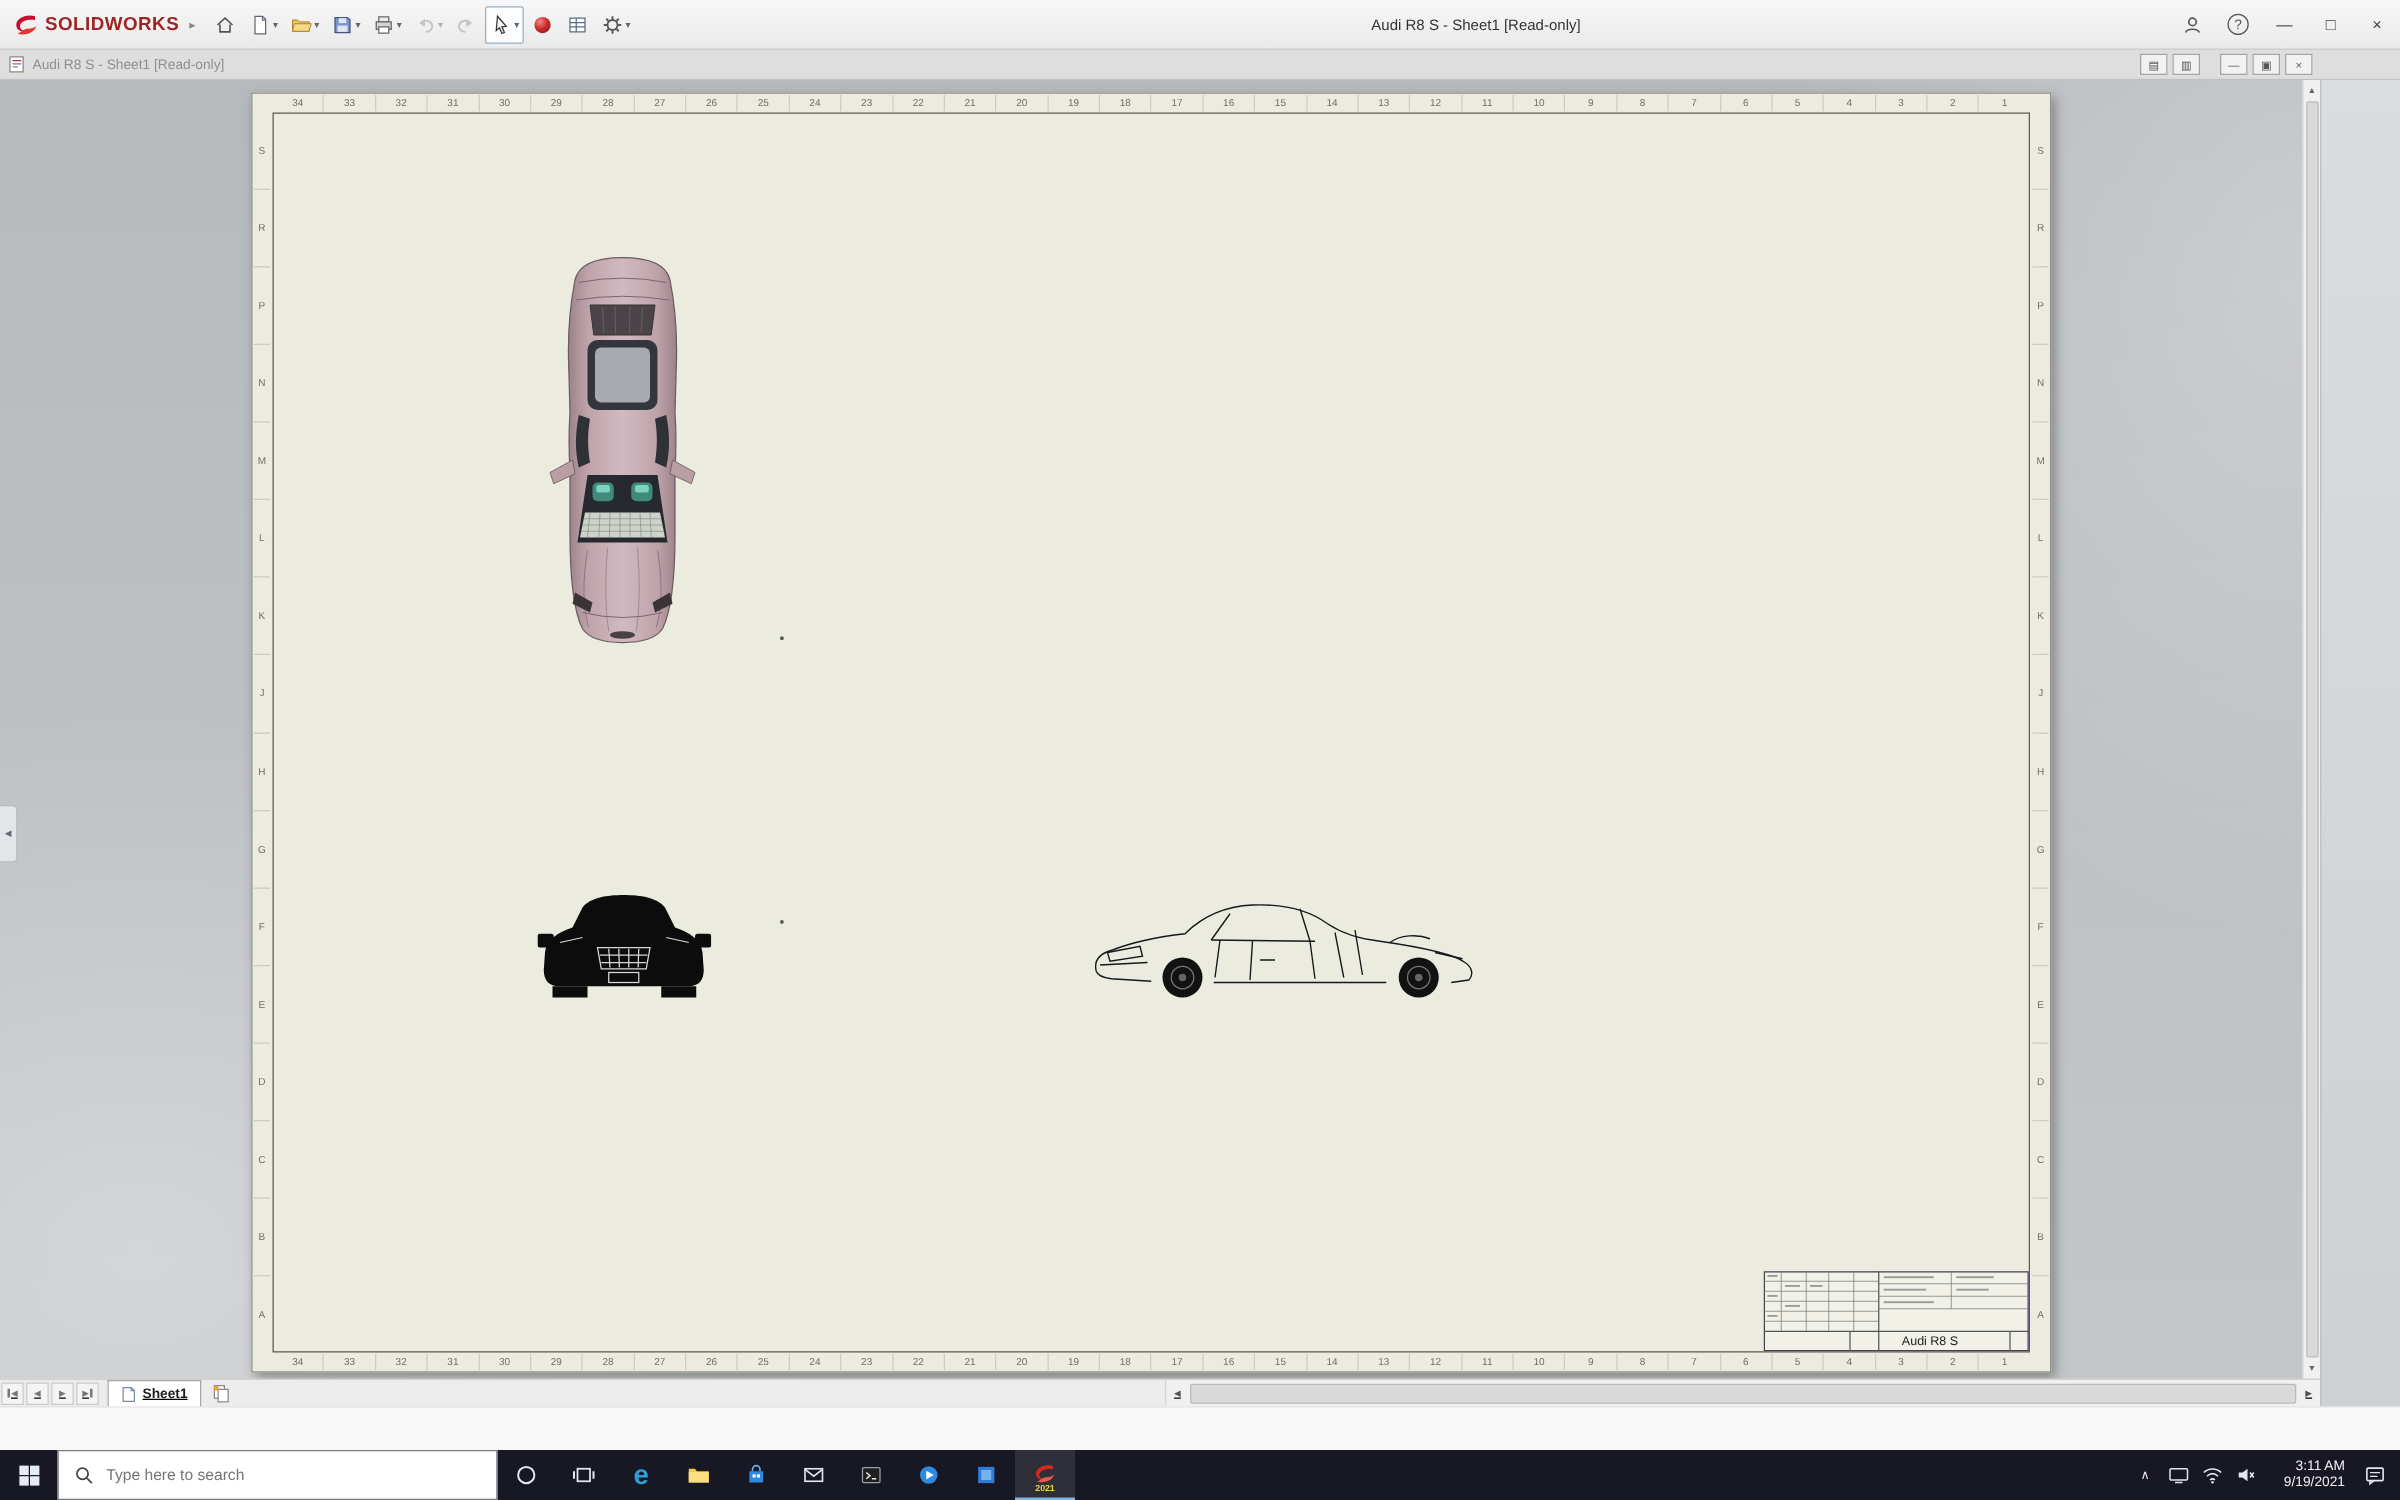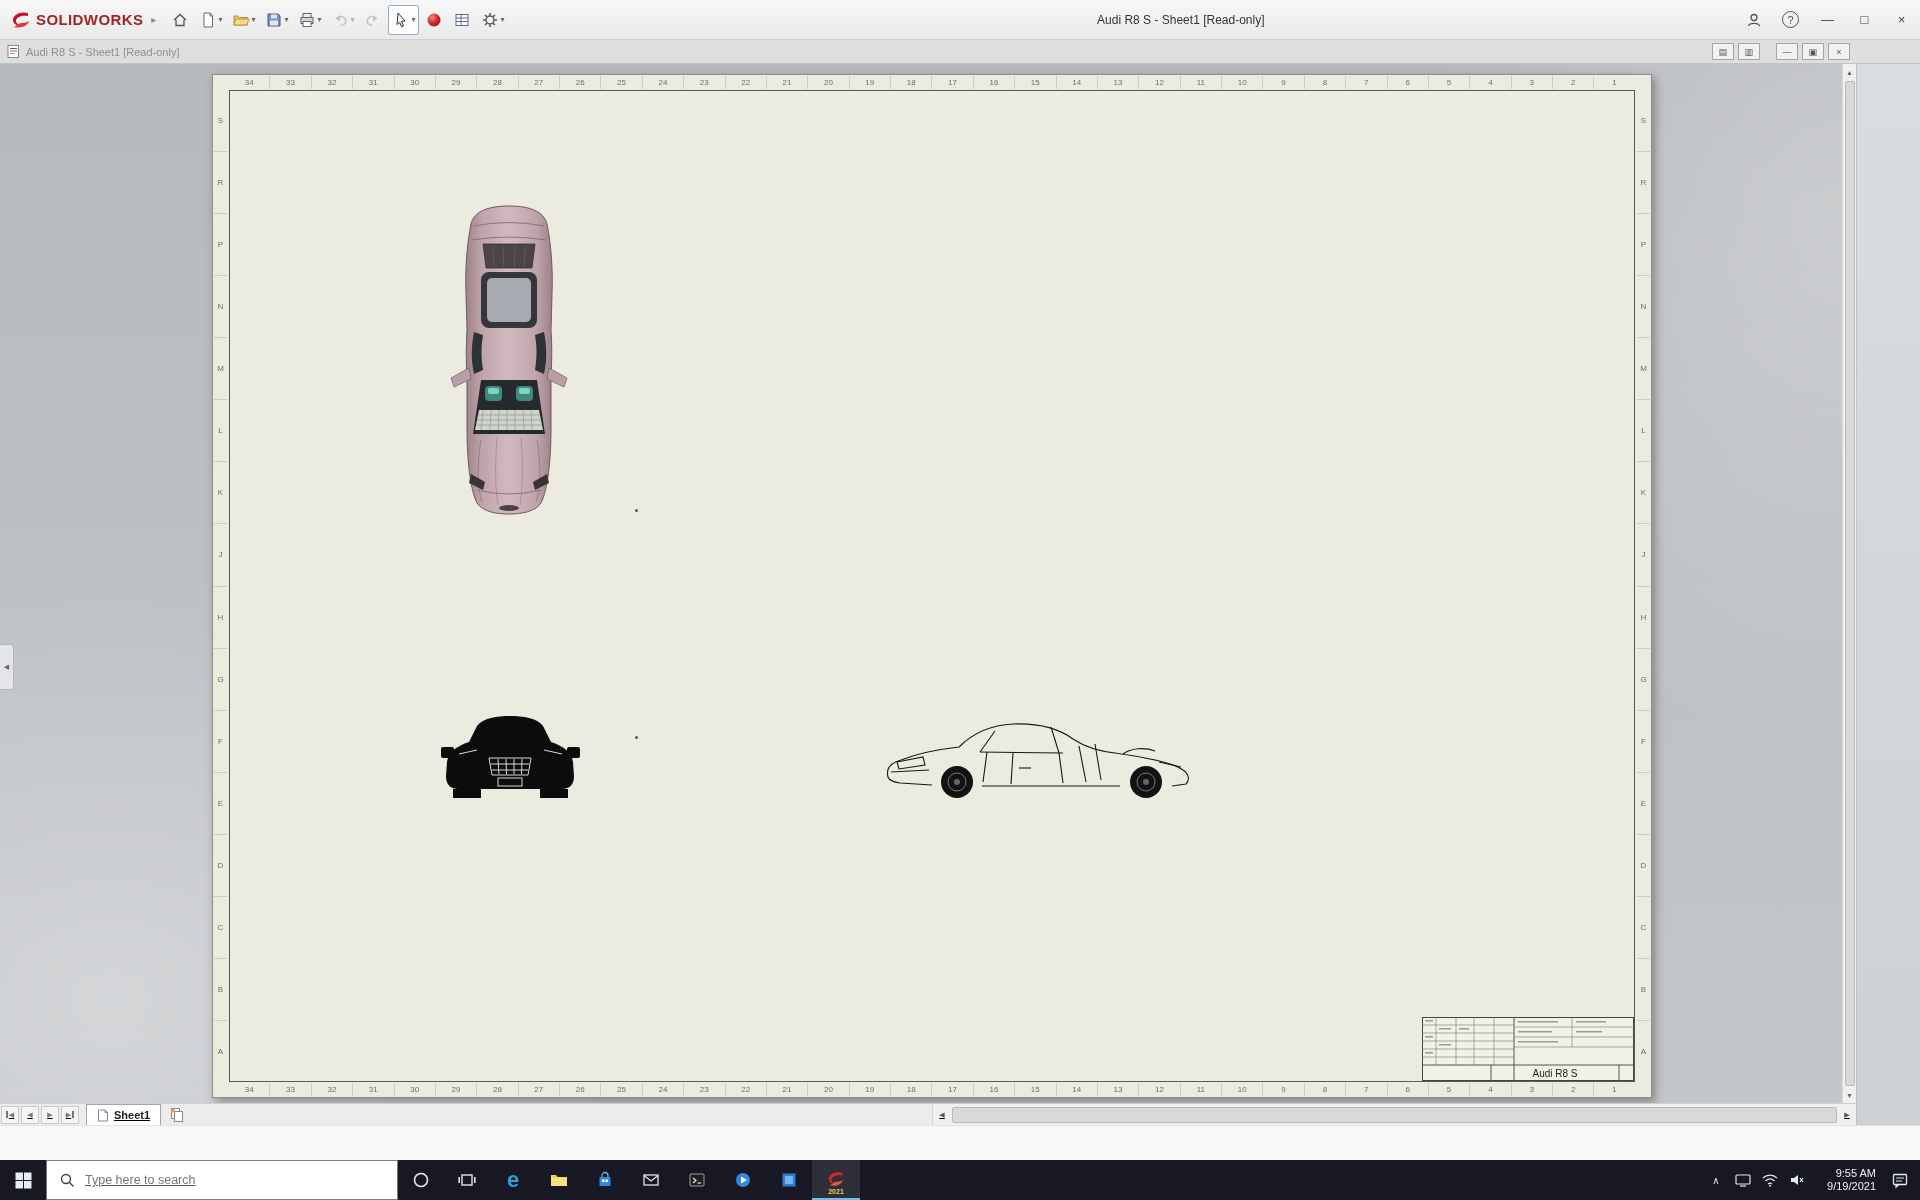--- a/index.html
+++ b/index.html
@@ -45,21 +45,21 @@
     background:linear-gradient(180deg,#dadde0,#ced1d4);border-left:1px solid #bfc2c5;}
   .fm-tab{position:absolute;left:0;top:580px;width:14px;height:46px;background:#e3e5e8;
     border:1px solid #b5b8bb;border-left:none;border-radius:0 4px 4px 0;
     display:flex;align-items:center;justify-content:center;color:#667;font-size:7px;}
   .vscroll{position:absolute;top:64px;left:1842px;width:14px;height:1039px;background:#f0f0f0;
     border-left:1px solid #d9d9d9;display:flex;flex-direction:column;align-items:center;}
   .vs-arrow{height:16px;display:flex;align-items:center;justify-content:center;font-size:7px;color:#666;}
   .vs-thumb{flex:1;width:10px;background:#d8d8d8;border:1px solid #bbb;border-radius:2px;margin:1px 0;}
 
   
-  .sheet{position:absolute;left:212px;top:10px;width:1440px;height:1024px;background:#ebebe0;
+  .sheet{position:absolute;left:201px;top:10px;width:1440px;height:1024px;background:#ebebe0;
     border:1px solid #8f8f86;box-shadow:3px 4px 9px rgba(50,50,50,.45);}
   .sheet-frame{position:absolute;left:16px;top:15px;right:16px;bottom:15px;border:1px solid #5a5a52;}
   .zone-top,.zone-bottom{position:absolute;left:16px;right:16px;height:13px;display:flex;}
   .zone-top{top:1px;} .zone-bottom{bottom:1px;}
   .zone-cell{flex:1;display:flex;align-items:center;justify-content:center;
     font-size:8px;color:#6e6e64;border-right:1px solid #ccccbf;}
   .zone-cell:last-child{border-right:none;}
   .zone-left,.zone-right{position:absolute;top:15px;bottom:15px;width:13px;display:flex;flex-direction:column;}
   .zone-left{left:1px;} .zone-right{right:1px;}
   .zone-cellv{flex:1;display:flex;align-items:center;justify-content:center;
@@ -92,21 +92,21 @@
   .statusbar{position:absolute;top:1125px;left:0;width:1920px;height:35px;background:#f8f8f8;
     border-top:1px solid #e2e2e2;}
 
   
   .taskbar{position:absolute;top:1160px;left:0;width:1920px;height:40px;background:#181824;
     display:flex;align-items:stretch;z-index:50;}
   .tb-item{width:46px;display:flex;align-items:center;justify-content:center;}
   .tb-search{width:352px;background:#fff;border:1px solid #77797c;display:flex;align-items:center;
     gap:10px;padding-left:12px;}
   .tb-search input{border:none;outline:none;font-size:12.5px;color:#555;width:280px;
-    font-family:"Liberation Sans",sans-serif;background:transparent;text-decoration:underline;}
+    font-family:"Liberation Sans",sans-serif;background:transparent;}
   .edge-e{font-size:22px;font-weight:bold;color:#2f9fd8;}
   .tb-sw{width:48px;position:relative;display:flex;align-items:center;justify-content:center;
     background:rgba(255,255,255,.10);border-bottom:2px solid #79b8e8;}
   .sw-year{position:absolute;bottom:3px;left:50%;transform:translateX(-50%);
     font-size:7px;font-weight:bold;color:#f2d54d;}
   .tray{margin-left:auto;display:flex;align-items:stretch;}
   .tray-item{display:flex;align-items:center;justify-content:center;}
   .tray-chev{width:26px;color:#e8e8e8;font-size:10px;}
   .tray-ico{width:27px;}
   .clock{width:70px;display:flex;flex-direction:column;align-items:flex-end;justify-content:center;
@@ -664,21 +664,21 @@
         </svg>
       </div>
       <div class="tray-item tray-ico">
         <svg width="18" height="18" viewBox="0 0 18 18">
           <path d="M3,7 V11 H6 L10,14 V4 L6,7 Z" fill="#e3e7ee"></path>
           <line x1="12" y1="7" x2="15" y2="11" stroke="#e3e7ee" stroke-width="1.2"></line>
           <line x1="15" y1="7" x2="12" y2="11" stroke="#e3e7ee" stroke-width="1.2"></line>
         </svg>
       </div>
       <div class="tray-item clock">
-        <span>9:55 AM</span>
+        <span>3:11 AM</span>
         <span>9/19/2021</span>
       </div>
       <div class="tray-item action">
         <svg width="18" height="18" viewBox="0 0 18 18">
           <rect x="2.5" y="3.5" width="13" height="10" rx="1" fill="none" stroke="#e3e7ee" stroke-width="1.3"></rect>
           <path d="M5,13.5 V16 L8,13.5" fill="none" stroke="#e3e7ee" stroke-width="1.3"></path>
           <line x1="5" y1="7" x2="13" y2="7" stroke="#e3e7ee" stroke-width="1"></line>
           <line x1="5" y1="10" x2="11" y2="10" stroke="#e3e7ee" stroke-width="1"></line>
         </svg>
       </div>

